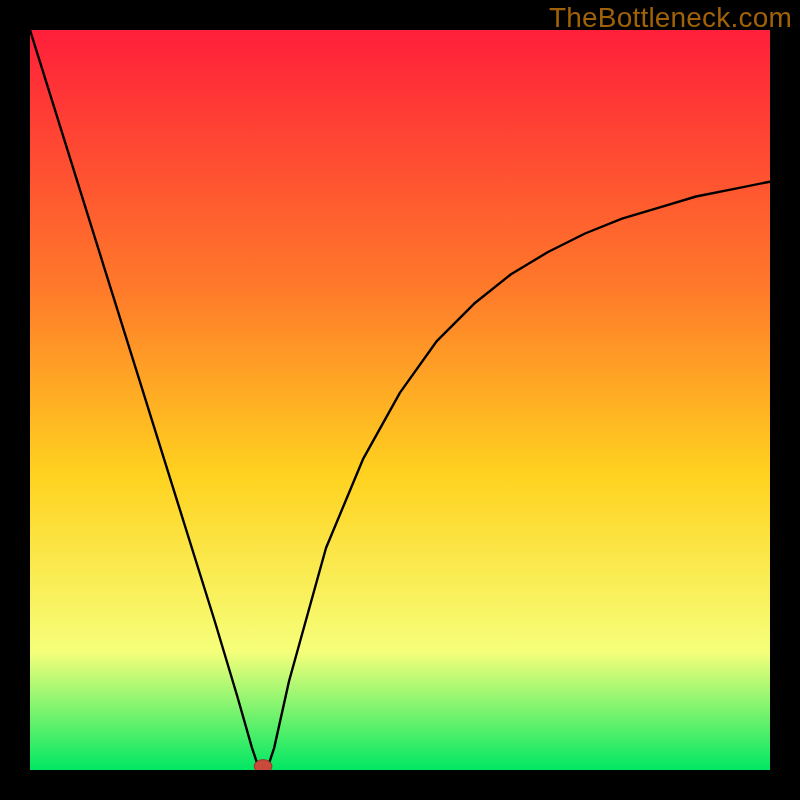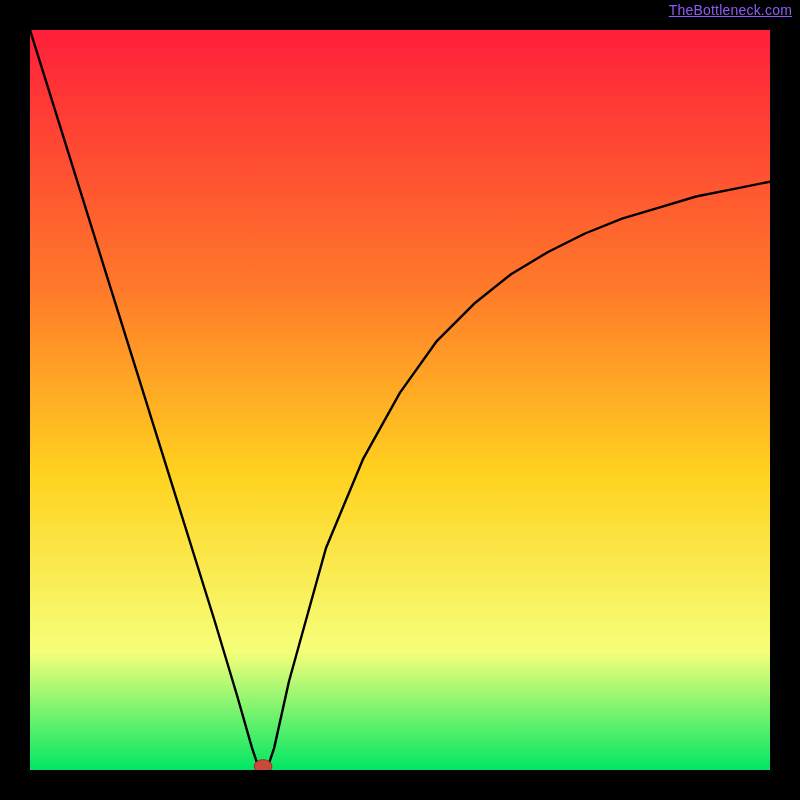--- a/index.html
+++ b/index.html
@@ -14,26 +14,25 @@
   .frame {
     position: relative;
     width: 800px;
     height: 800px;
     background: #000;
   }
   .watermark {
     position: absolute;
     top: 2px;
     right: 8px;
-    color: #8b5cf6;
-    font-size: 14px;
+    color: #a16207;
+    font-size: 28px;
     font-weight: 500;
     letter-spacing: 0.2px;
     z-index: 5;
-    text-decoration: underline;
   }
   .plot {
     position: absolute;
     left: 30px;
     top: 30px;
     width: 740px;
     height: 740px;
   }
   svg { display: block; }
 </style>

